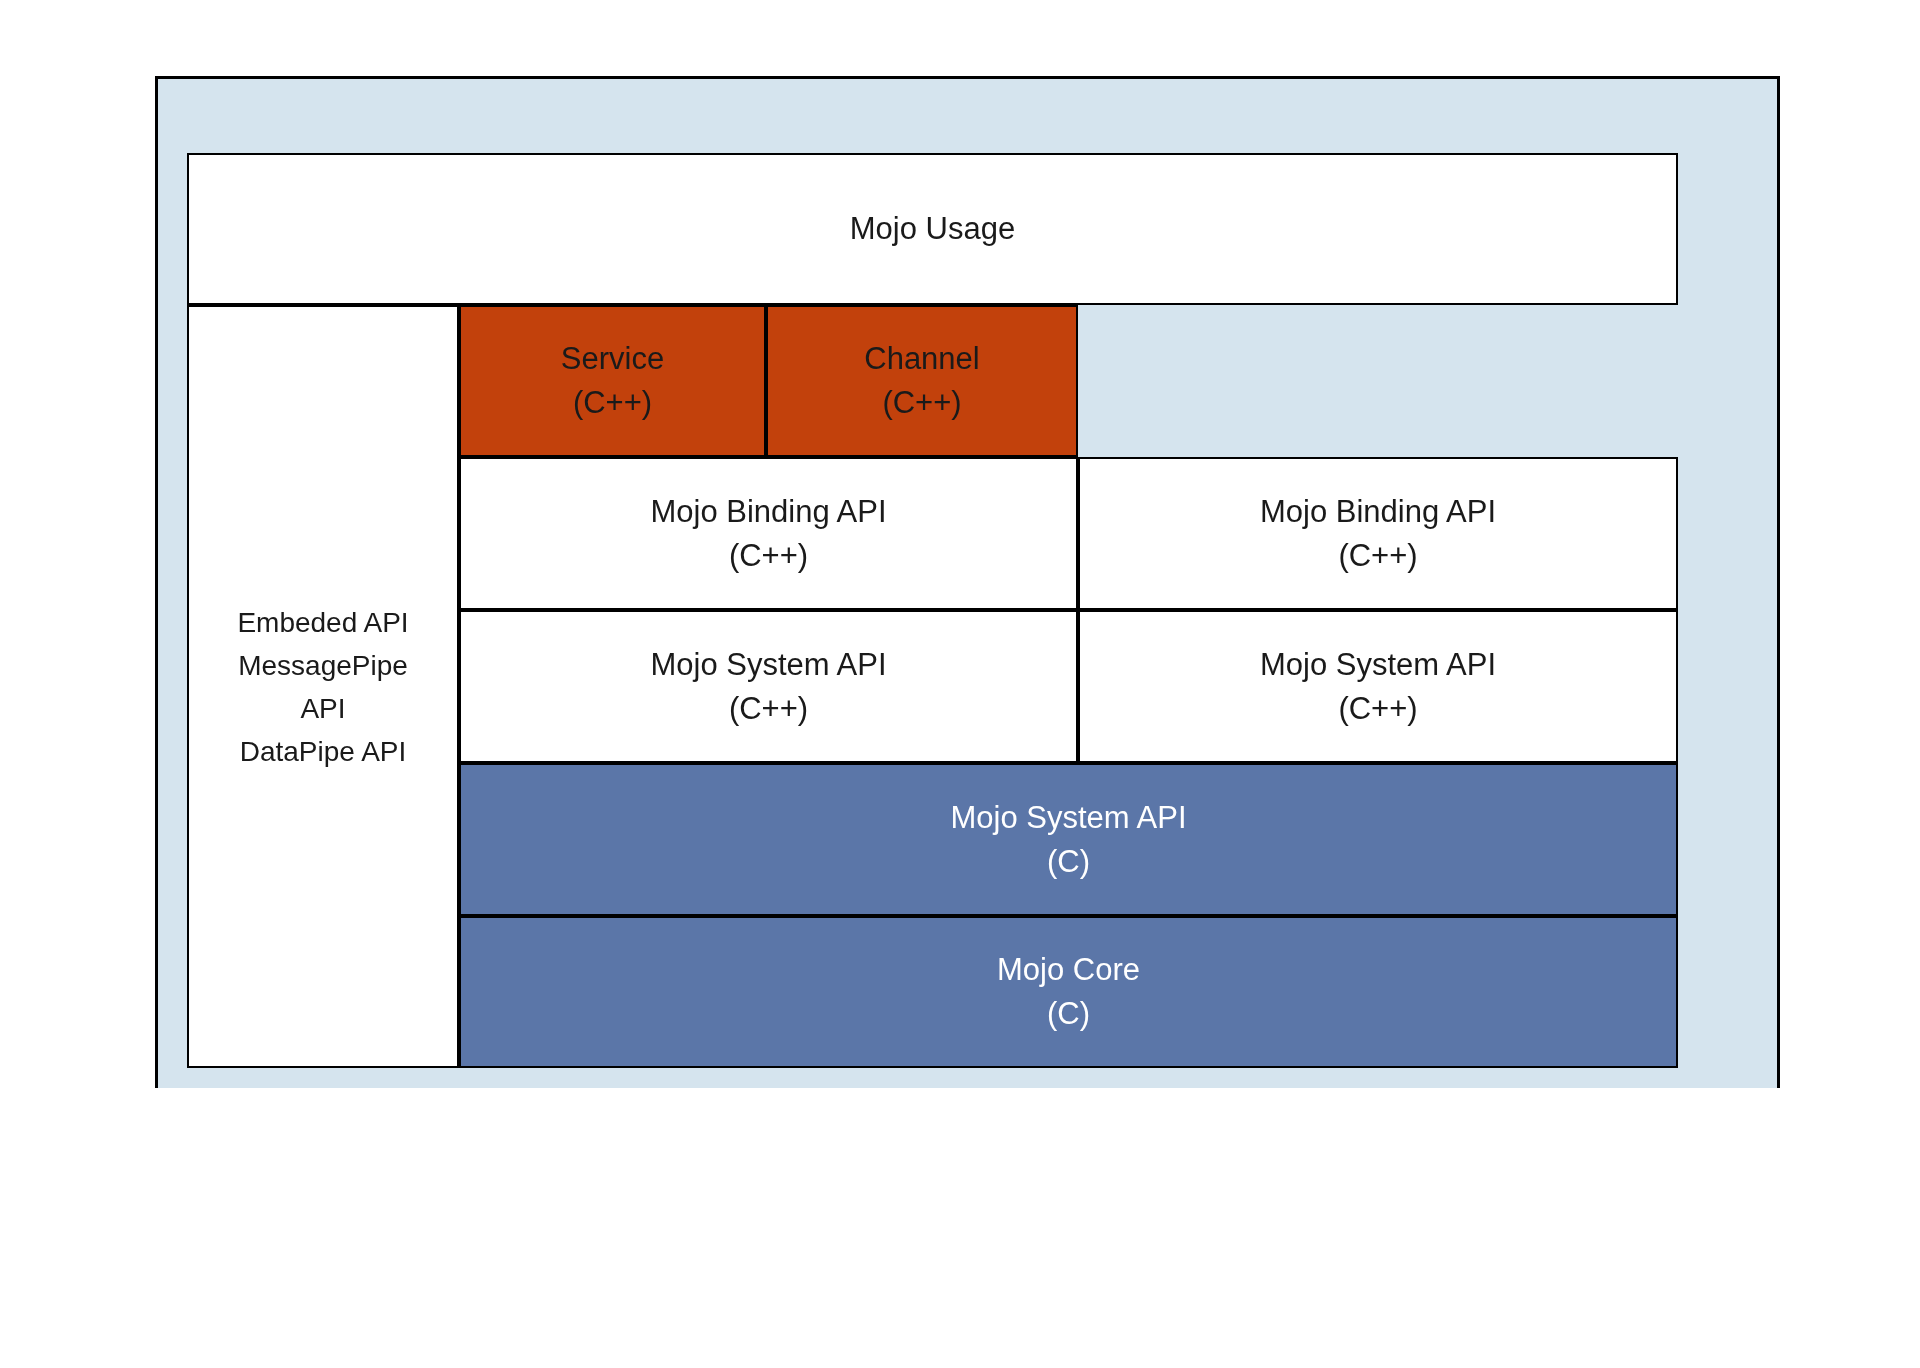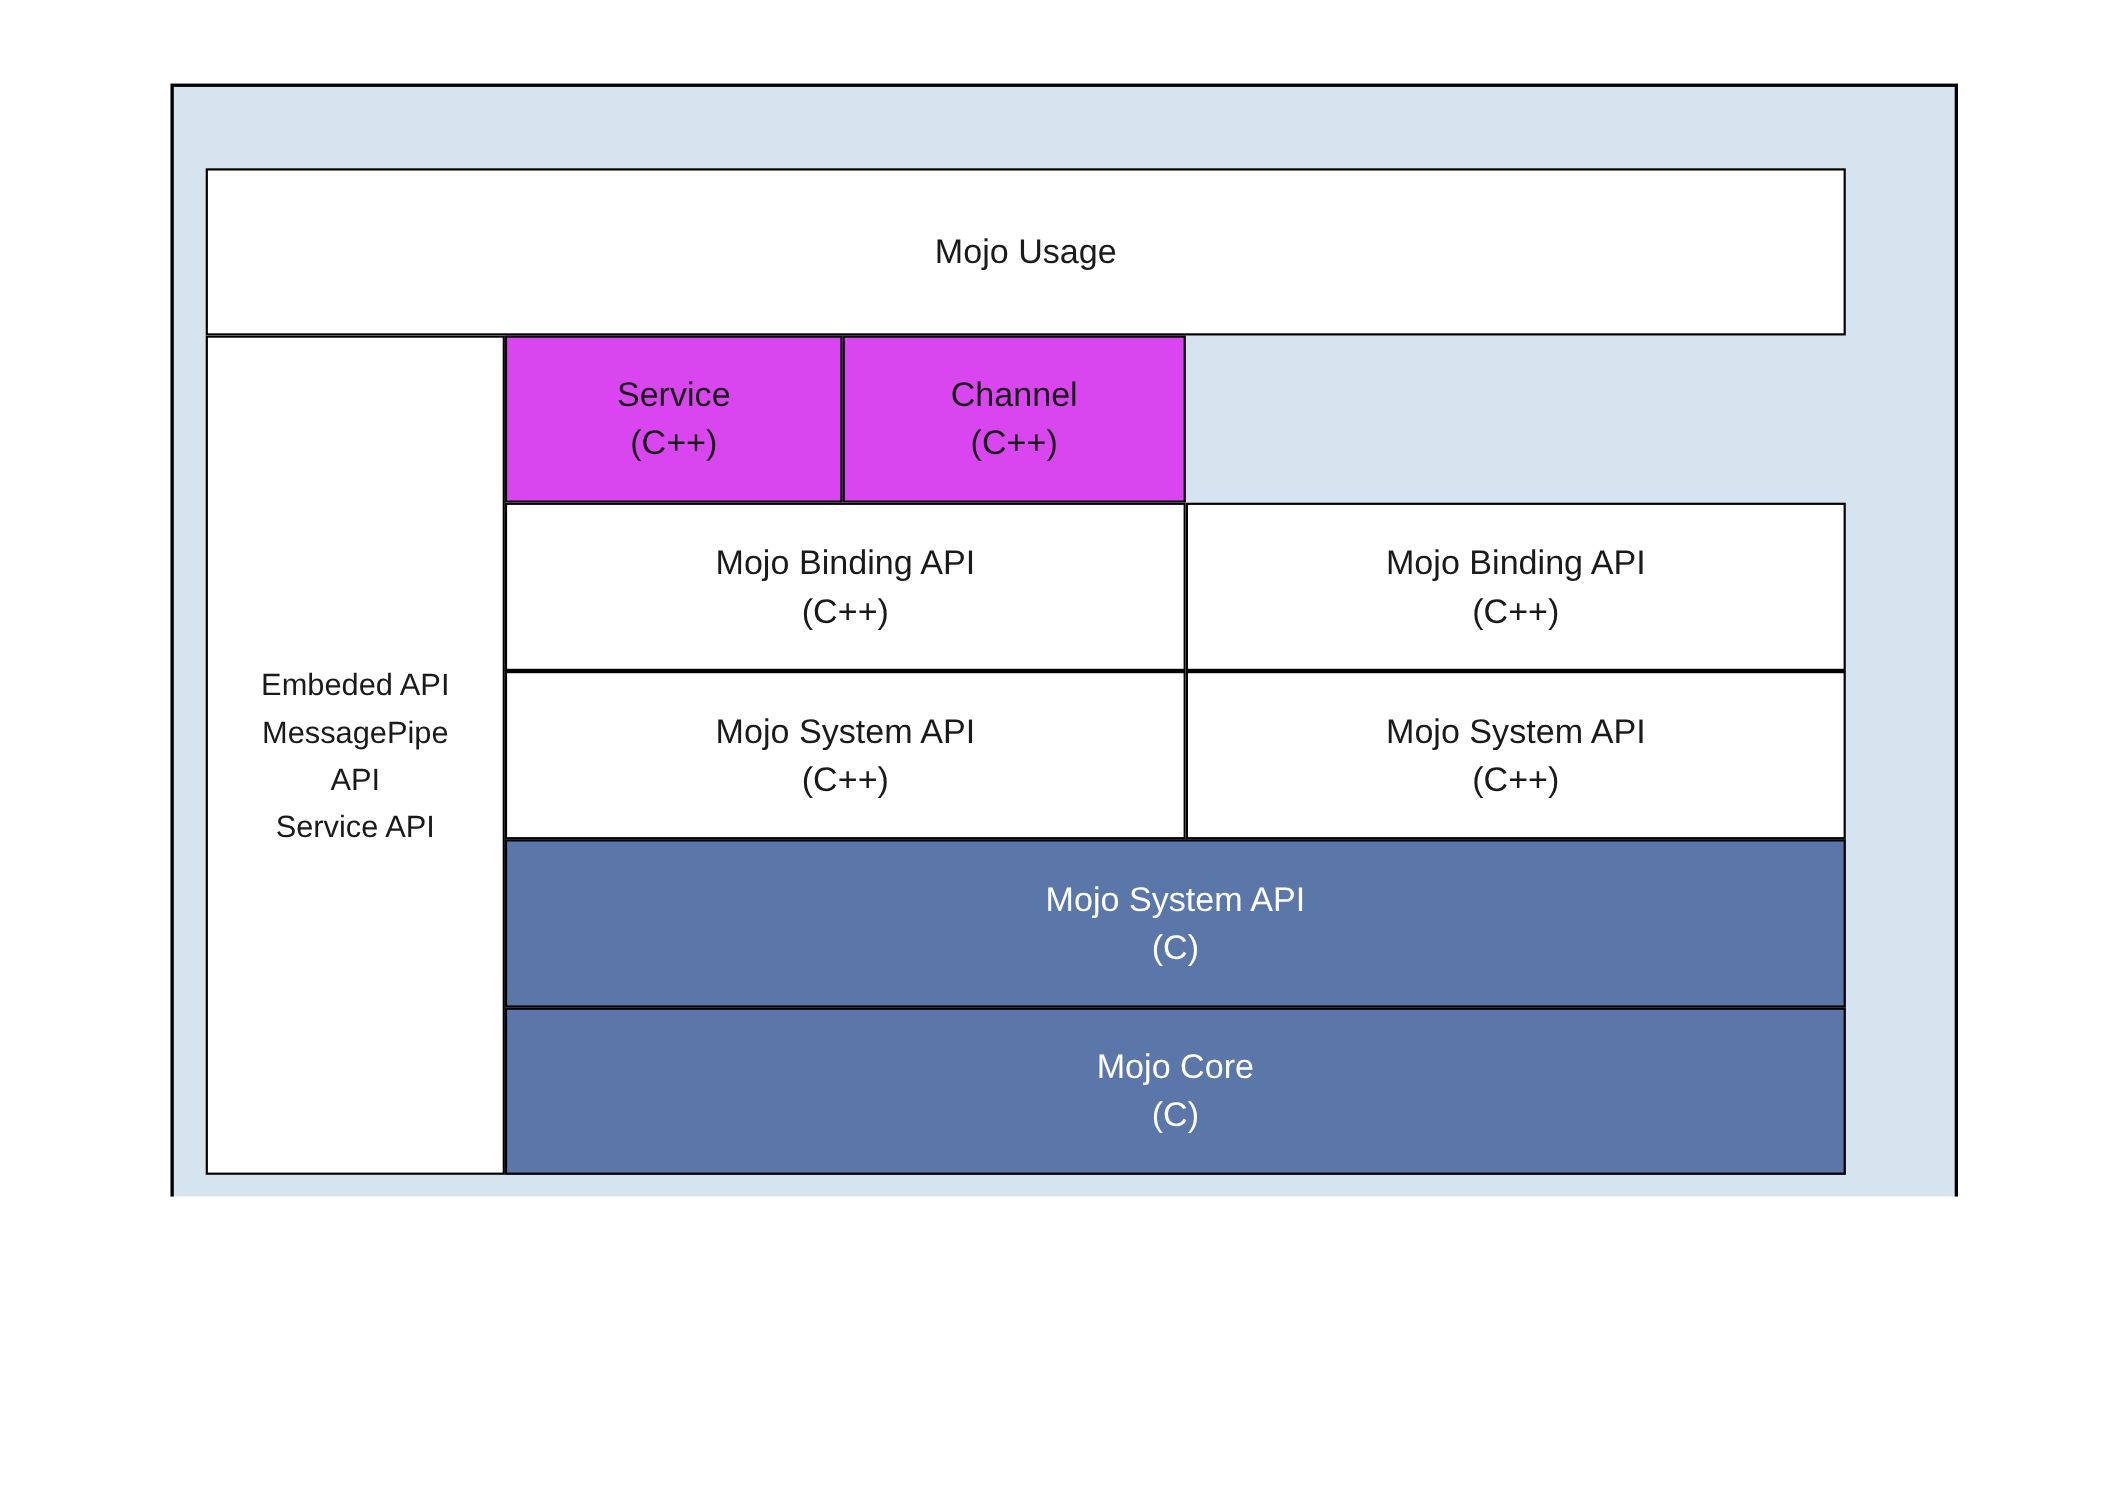--- a/index.html
+++ b/index.html
@@ -26,21 +26,21 @@
     display: flex;
     flex-direction: column;
     align-items: center;
     justify-content: center;
     text-align: center;
     color: #1a1a1a;
     font-size: 31px;
     line-height: 44px;
   }
   .white { background: #ffffff; }
-  .pink  { background: #d946ef; }
+  .pink  { background: #c2410c; }
   .blue  { background: #5b76a8; color: #ffffff; }
 
   .usage-box     { left: 187px;  top: 153px; width: 1491px; height: 152px; }
   .left-column   { left: 187px;  top: 305px; width: 272px;  height: 763px; font-size: 28px; line-height: 43px; }
   .service-box   { left: 459px;  top: 305px; width: 307px;  height: 152px; }
   .channel-box   { left: 766px;  top: 305px; width: 312px;  height: 152px; }
   .binding-left  { left: 459px;  top: 457px; width: 619px;  height: 153px; }
   .binding-right { left: 1078px; top: 457px; width: 600px;  height: 153px; }
   .system-left   { left: 459px;  top: 610px; width: 619px;  height: 153px; }
   .system-right  { left: 1078px; top: 610px; width: 600px;  height: 153px; }
@@ -69,21 +69,21 @@
   <div class="outer-panel"></div>
 
   <div class="box white usage-box">
     <span>Mojo Usage</span>
   </div>
 
   <div class="box white left-column">
     <span>Embeded API</span>
     <span>MessagePipe</span>
     <span>API</span>
-    <span>Service API</span>
+    <span>DataPipe API</span>
   </div>
 
   <div class="box pink service-box">
     <span>Service</span>
     <span>(C++)</span>
   </div>
 
   <div class="box pink channel-box">
     <span>Channel</span>
     <span>(C++)</span>

